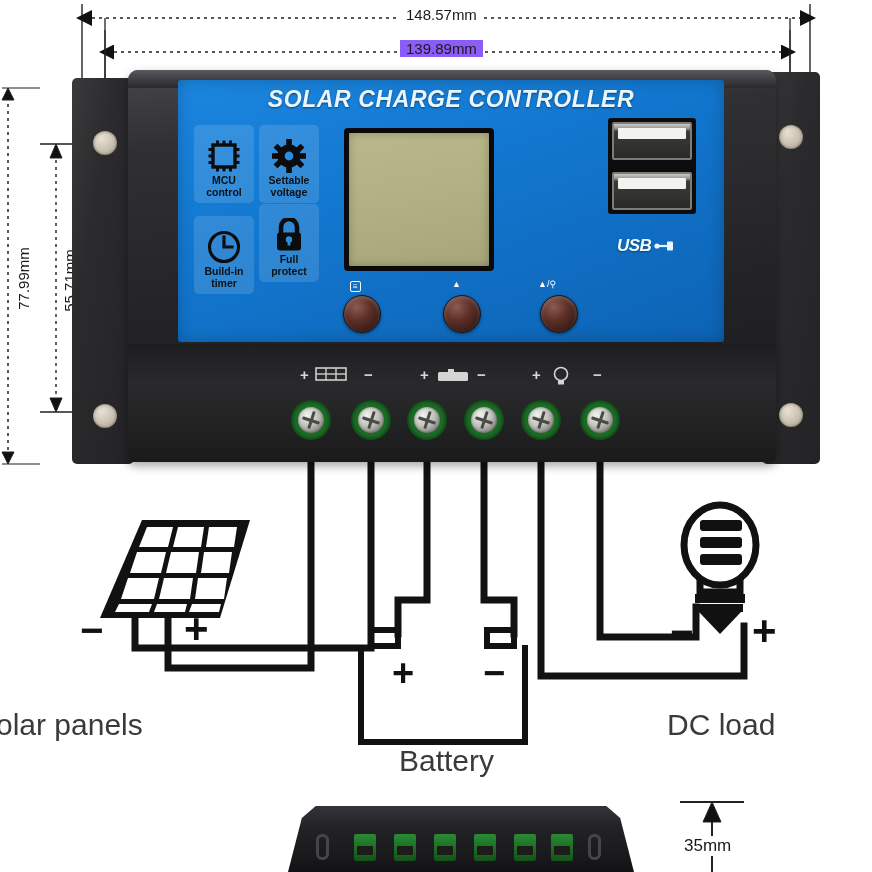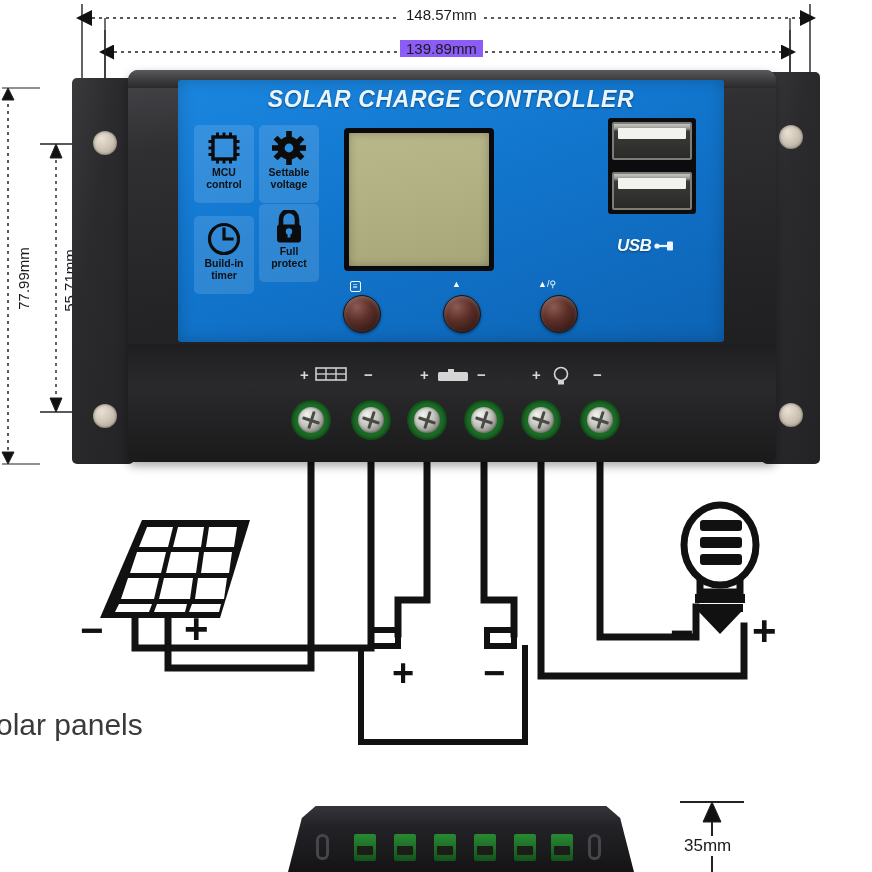--- a/index.html
+++ b/index.html
@@ -25,21 +25,21 @@
 
   
   .faceplate{position:absolute;background:linear-gradient(160deg,#1b86df 0%,#1277cf 40%,#0d63b4 100%);
         border-radius:3px;box-shadow:inset 0 0 16px rgba(0,0,0,.22);}
   .brand{position:absolute;left:0;right:0;top:6px;text-align:center;color:#eaf6ff;
         font-style:italic;font-weight:bold;font-size:23px;letter-spacing:.6px;
         text-shadow:0 1px 2px rgba(0,0,0,.45);font-family:"Liberation Sans",sans-serif;}
 
   
   .feat{position:absolute;width:60px;height:78px;background:rgba(255,255,255,.13);border-radius:5px;
-        display:flex;flex-direction:column;align-items:center;justify-content:flex-start;padding-top:4px;box-sizing:border-box;}
+        display:flex;flex-direction:column;align-items:center;justify-content:flex-start;padding-top:12px;box-sizing:border-box;}
   .feat .ic{height:38px;display:flex;align-items:center;justify-content:center;}
   .feat .tx{color:#0e1012;font-size:10.5px;line-height:11.5px;text-align:center;font-weight:bold;}
 
   
   .lcd-bezel{position:absolute;background:#0a0a0c;border-radius:4px;padding:5px;box-sizing:border-box;}
   .lcd{width:100%;height:100%;background:linear-gradient(170deg,#b9b88a 0%,#b2b184 45%,#a7a679 100%);
        border-radius:1px;box-shadow:inset 0 0 8px rgba(0,0,0,.25);}
 
   
   .usb-frame{position:absolute;background:#0c0c0e;border-radius:3px;padding:4px;box-sizing:border-box;
@@ -357,20 +357,22 @@
     </div>
 
   <div class="pm" style="left:80px;top:610px;font-size:40px;">−</div>
   <div class="pm" style="left:184px;top:608px;font-size:42px;">+</div>
   <div class="pm" style="left:392px;top:654px;font-size:38px;">+</div>
   <div class="pm" style="left:483px;top:654px;font-size:38px;">−</div>
   <div class="pm" style="left:670px;top:612px;font-size:40px;">−</div>
   <div class="pm" style="left:752px;top:610px;font-size:42px;">+</div>
 
   <div class="devlbl" style="left:-4px;top:708px;">olar panels</div>
+  <div class="devlbl" style="left:399px;top:744px;">Battery</div>
+  <div class="devlbl" style="left:667px;top:708px;">DC load</div>
 
   <div class="sideview" style="left:288px;top:806px;width:346px;height:66px;">
     <div class="sv-body" style="clip-path:polygon(4% 18%,8% 0%,92% 0%,96% 18%,100% 100%,0% 100%);"></div>
     <div class="sv-slot" style="left:28px;top:28px;"></div>
     <div class="sv-slot" style="left:300px;top:28px;"></div>
     <div class="sv-term" style="left:66px;top:28px;">
         <i></i>
       </div>
     <div class="sv-term" style="left:106px;top:28px;">
         <i></i>

